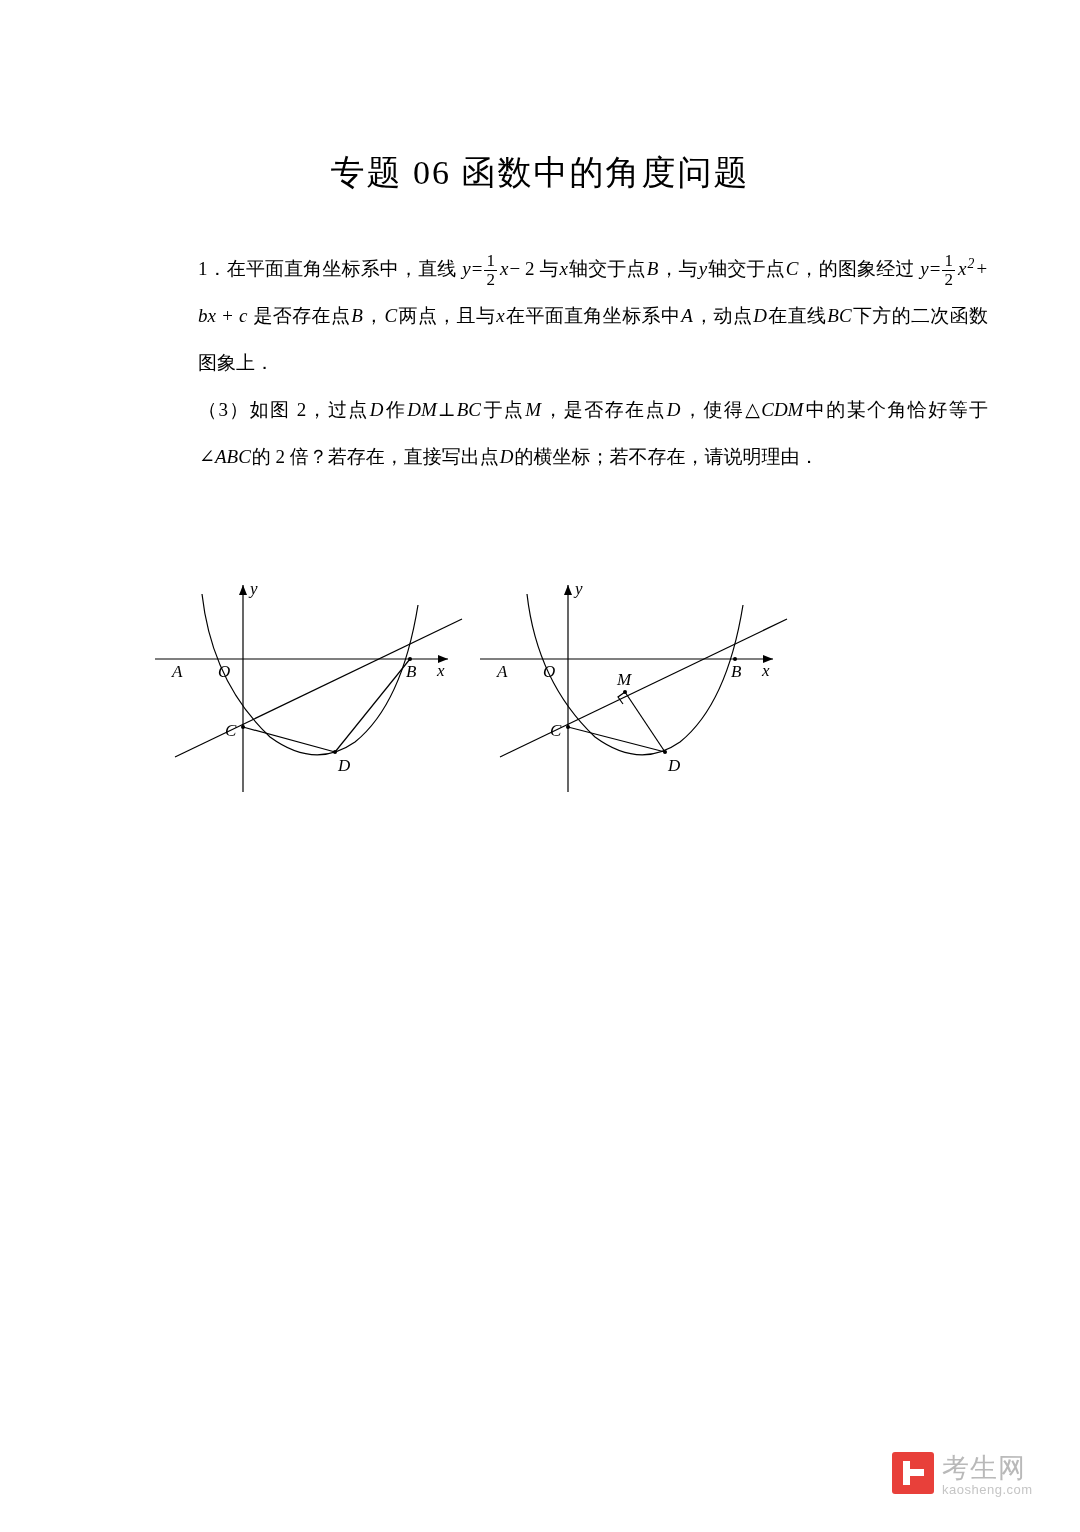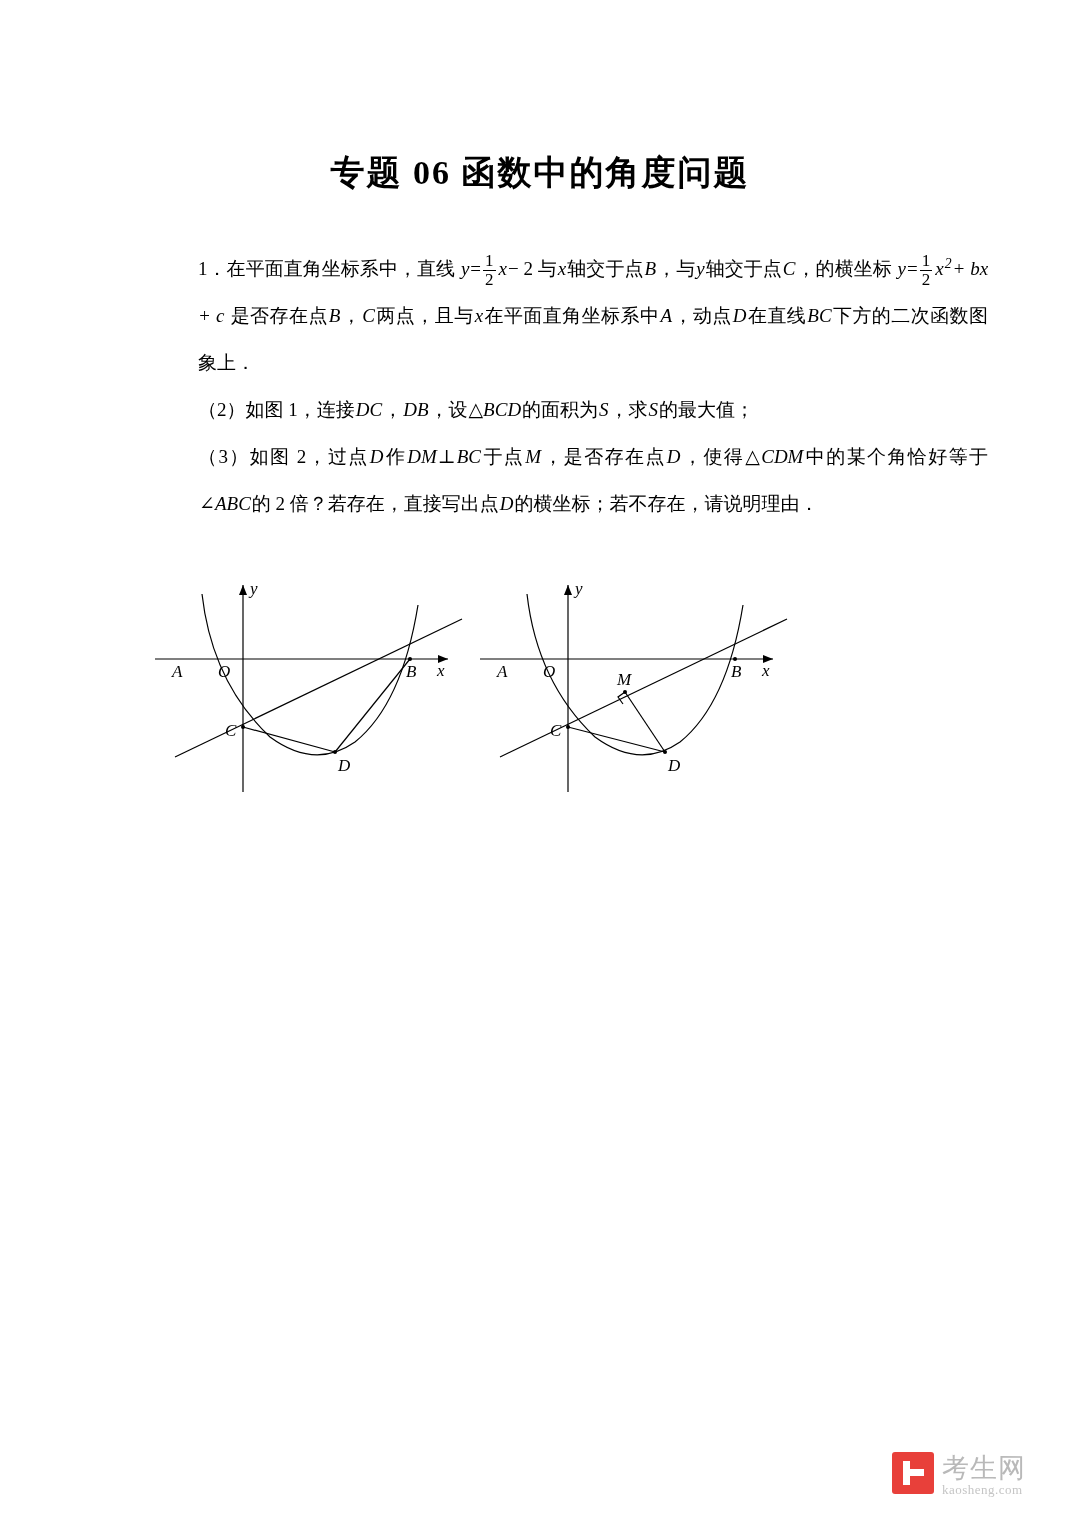--- a/index.html
+++ b/index.html
@@ -21,21 +21,21 @@
     width: 1080px;
     height: 1532px;
   }
   .title {
     position: absolute;
     left: 0;
     top: 150px;
     width: 1080px;
     text-align: center;
     font-size: 34px;
-    font-weight: bold;
+    font-weight: normal;
     letter-spacing: 2px;
     font-family: "Liberation Serif", "DejaVu Serif", serif;
   }
   .body-block {
     position: absolute;
     left: 150px;
     top: 240px;
     width: 790px;
     margin-left: 48px;
   }
@@ -118,45 +118,42 @@
     font-size: 27px;
     color: #b9b9b9;
     font-family: "Liberation Sans", sans-serif;
     letter-spacing: 1px;
   }
   .wm-en {
     position: absolute;
     left: 50px; top: 34px;
     font-size: 13px;
     color: #c5c5c5;
-    font-family: Liberation Serif, serif;
+    font-family: Liberation Sans, sans-serif;
     letter-spacing: 0.5px;
   }
 </style>
 </head>
 <body>
 
 <div class="page">
 
   <div class="title">专题 06  函数中的角度问题</div>
 
   <div class="body-block">
 
     <p class="para">
       <span>1．</span><span>在平面直角坐标系中，直线</span>
       <span class="mi">y</span><span class="mn">=</span><span class="frac"><span class="num">1</span><span class="den">2</span></span><span class="mi">x</span><span class="mn">− 2</span>
-      <span>与</span><span class="mi">x</span><span>轴交于点</span><span class="mi">B</span><span>，与</span><span class="mi">y</span><span>轴交于点</span><span class="mi">C</span><span>，的横坐标</span>
+      <span>与</span><span class="mi">x</span><span>轴交于点</span><span class="mi">B</span><span>，与</span><span class="mi">y</span><span>轴交于点</span><span class="mi">C</span><span>，的图象经过</span>
       <span class="mi">y</span><span class="mn">=</span><span class="frac"><span class="num">1</span><span class="den">2</span></span><span class="mi">x</span><span class="sup">2</span><span class="mi">+ bx + c</span>
       <span>是否存在点</span><span class="mi">B</span><span>，</span><span class="mi">C</span><span>两点，且与</span><span class="mi">x</span><span>在平面直角坐标系中</span><span class="mi">A</span><span>，动点</span><span class="mi">D</span><span>在直线</span><span class="mi">BC</span><span>下方的二次函数图象上．</span>
     </p>
 
 
-    <p class="para q-line">
-      <span>（2）如图 1，连接</span><span class="mi">DC</span><span>，</span><span class="mi">DB</span><span>，设</span><span class="mi">△BCD</span><span>的面积为</span><span class="mi">S</span><span>，求</span><span class="mi">S</span><span>的最大值；</span>
-    </p>
 
     <p class="para q-line">
       <span>（3）如图 2，过点</span><span class="mi">D</span><span>作</span><span class="mi">DM</span><span class="mn">⊥</span><span class="mi">BC</span><span>于点</span><span class="mi">M</span><span>，是否存在点</span><span class="mi">D</span><span>，使得</span><span class="mi">△CDM</span><span>中的某个角恰好等于</span><span class="mi">∠ABC</span><span>的 2 倍？若存在，直接写出点</span><span class="mi">D</span><span>的横坐标；若不存在，请说明理由．</span>
     </p>
   </div>
 
   <div class="figures">
     <svg width="680" height="245" viewBox="0 0 680 245">
       <g stroke="#000" fill="none" stroke-width="1.2">
 

